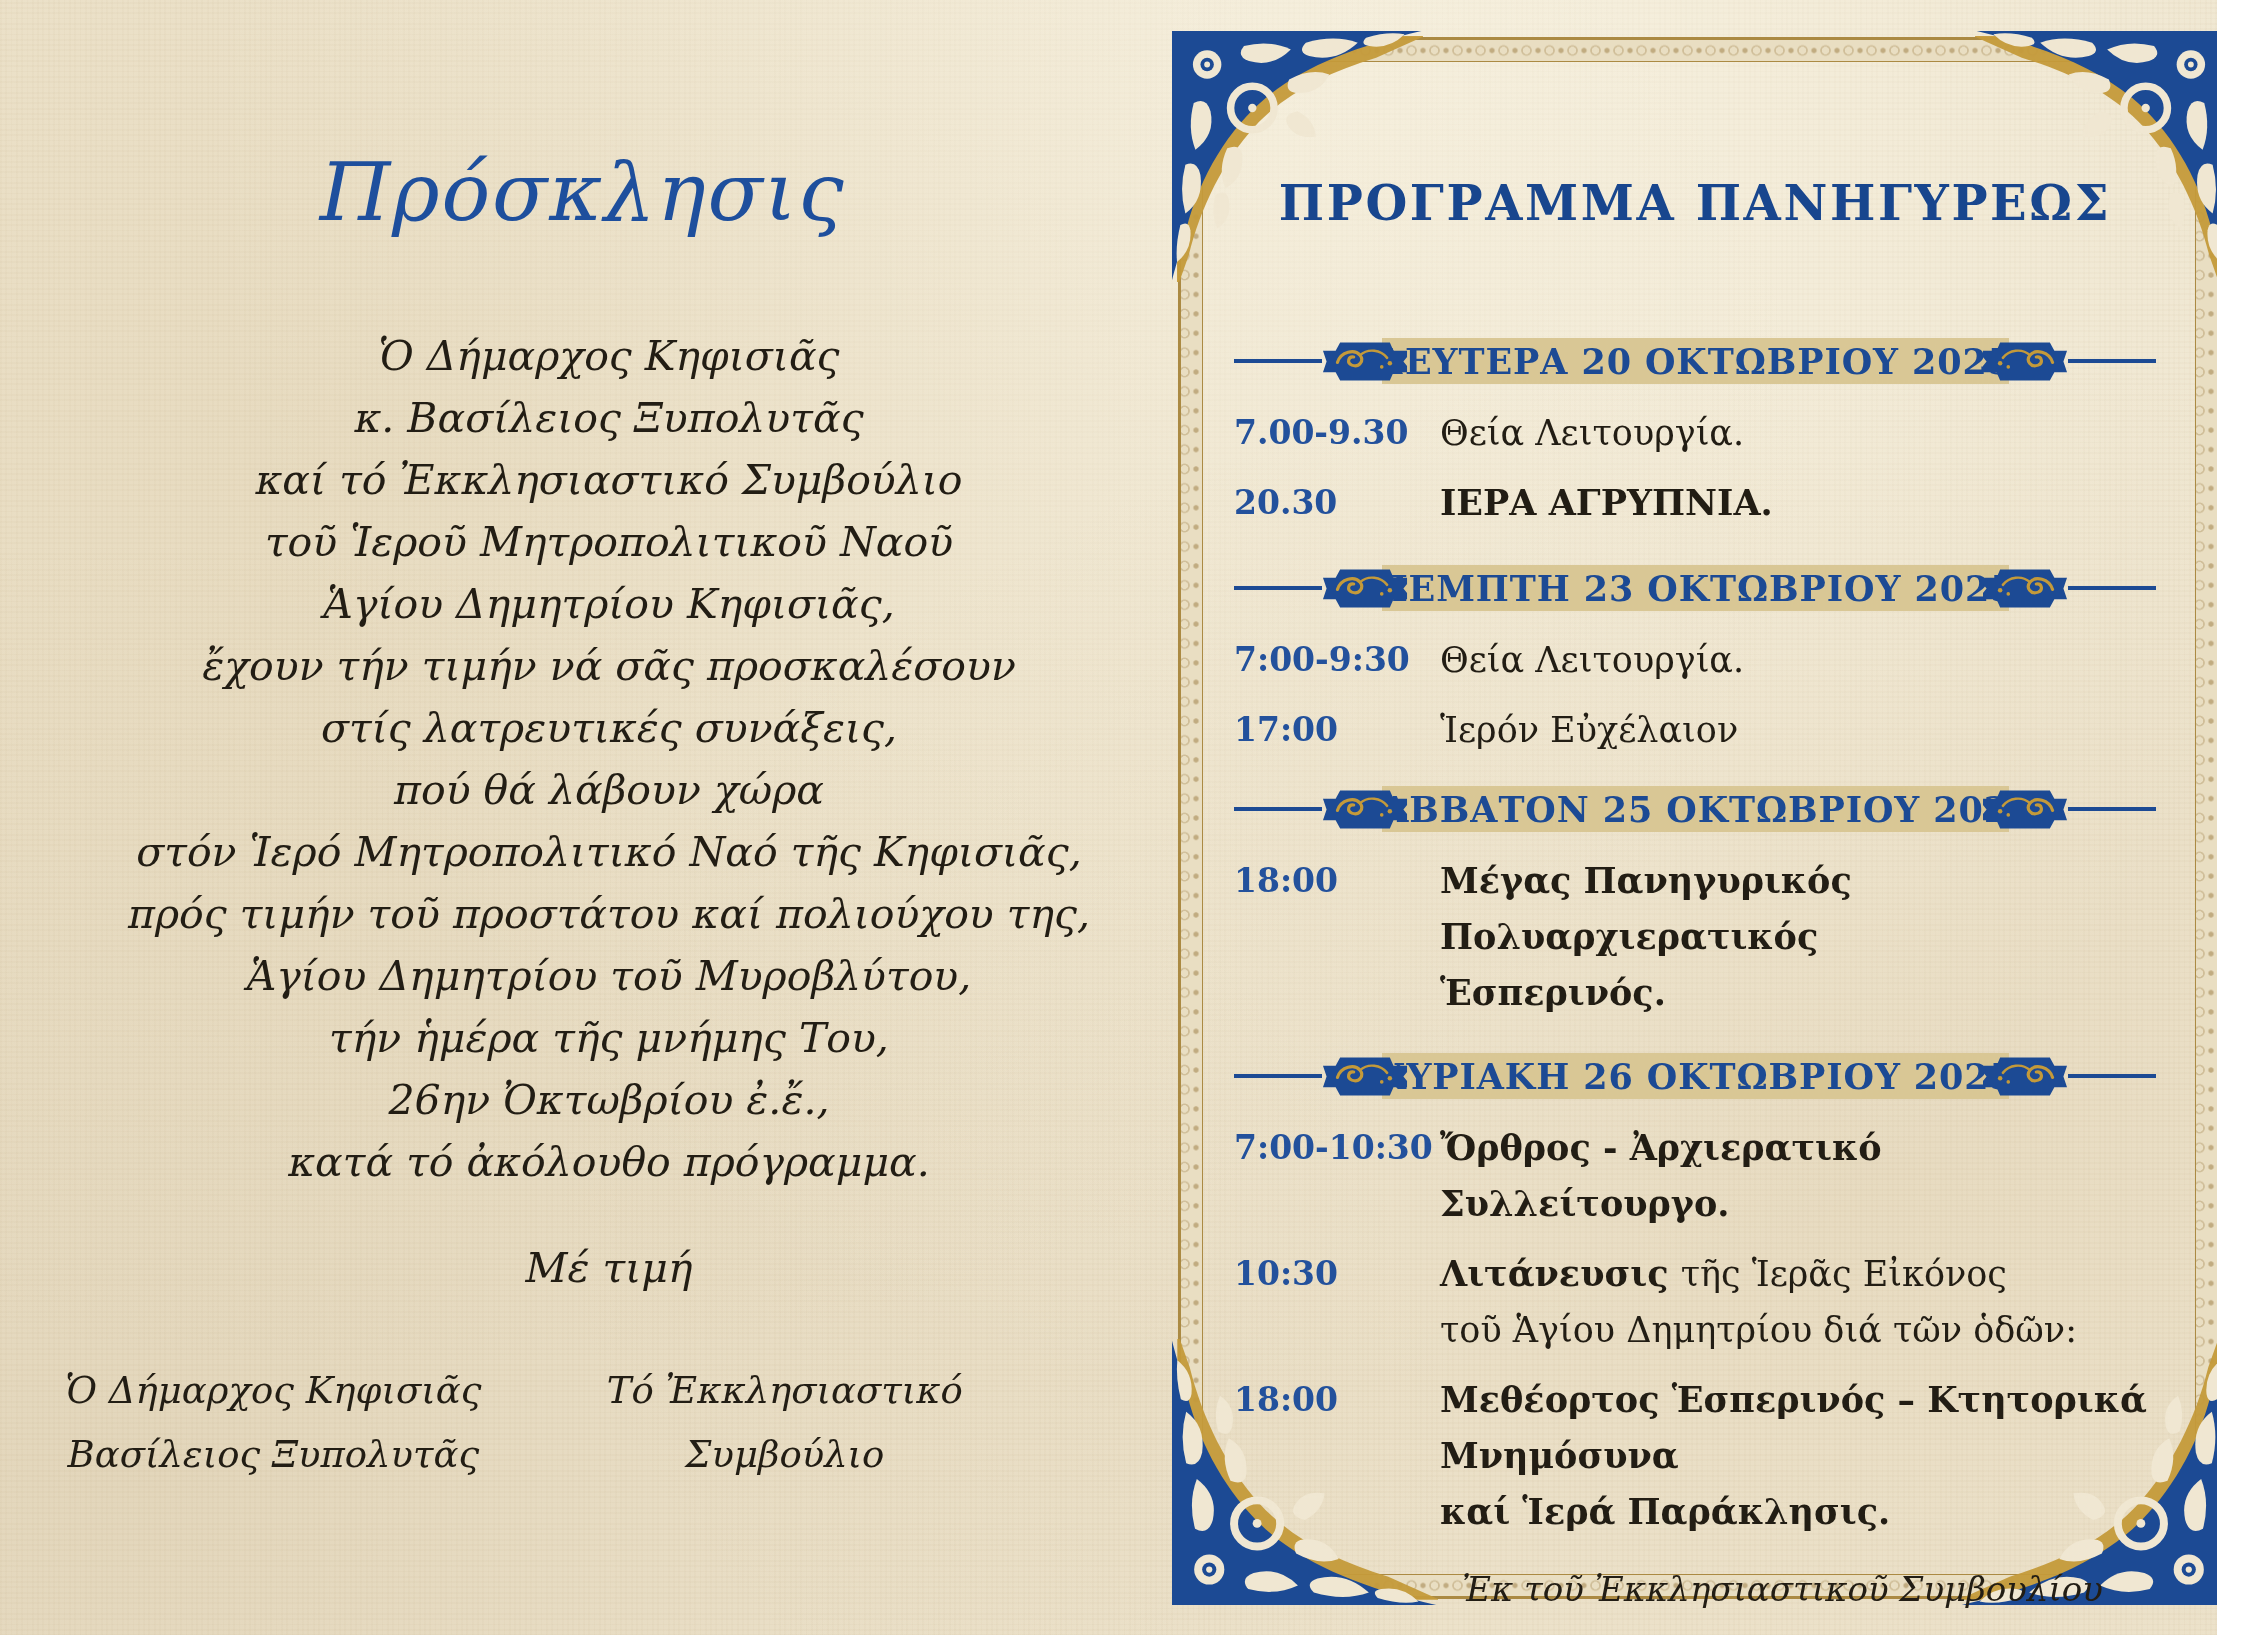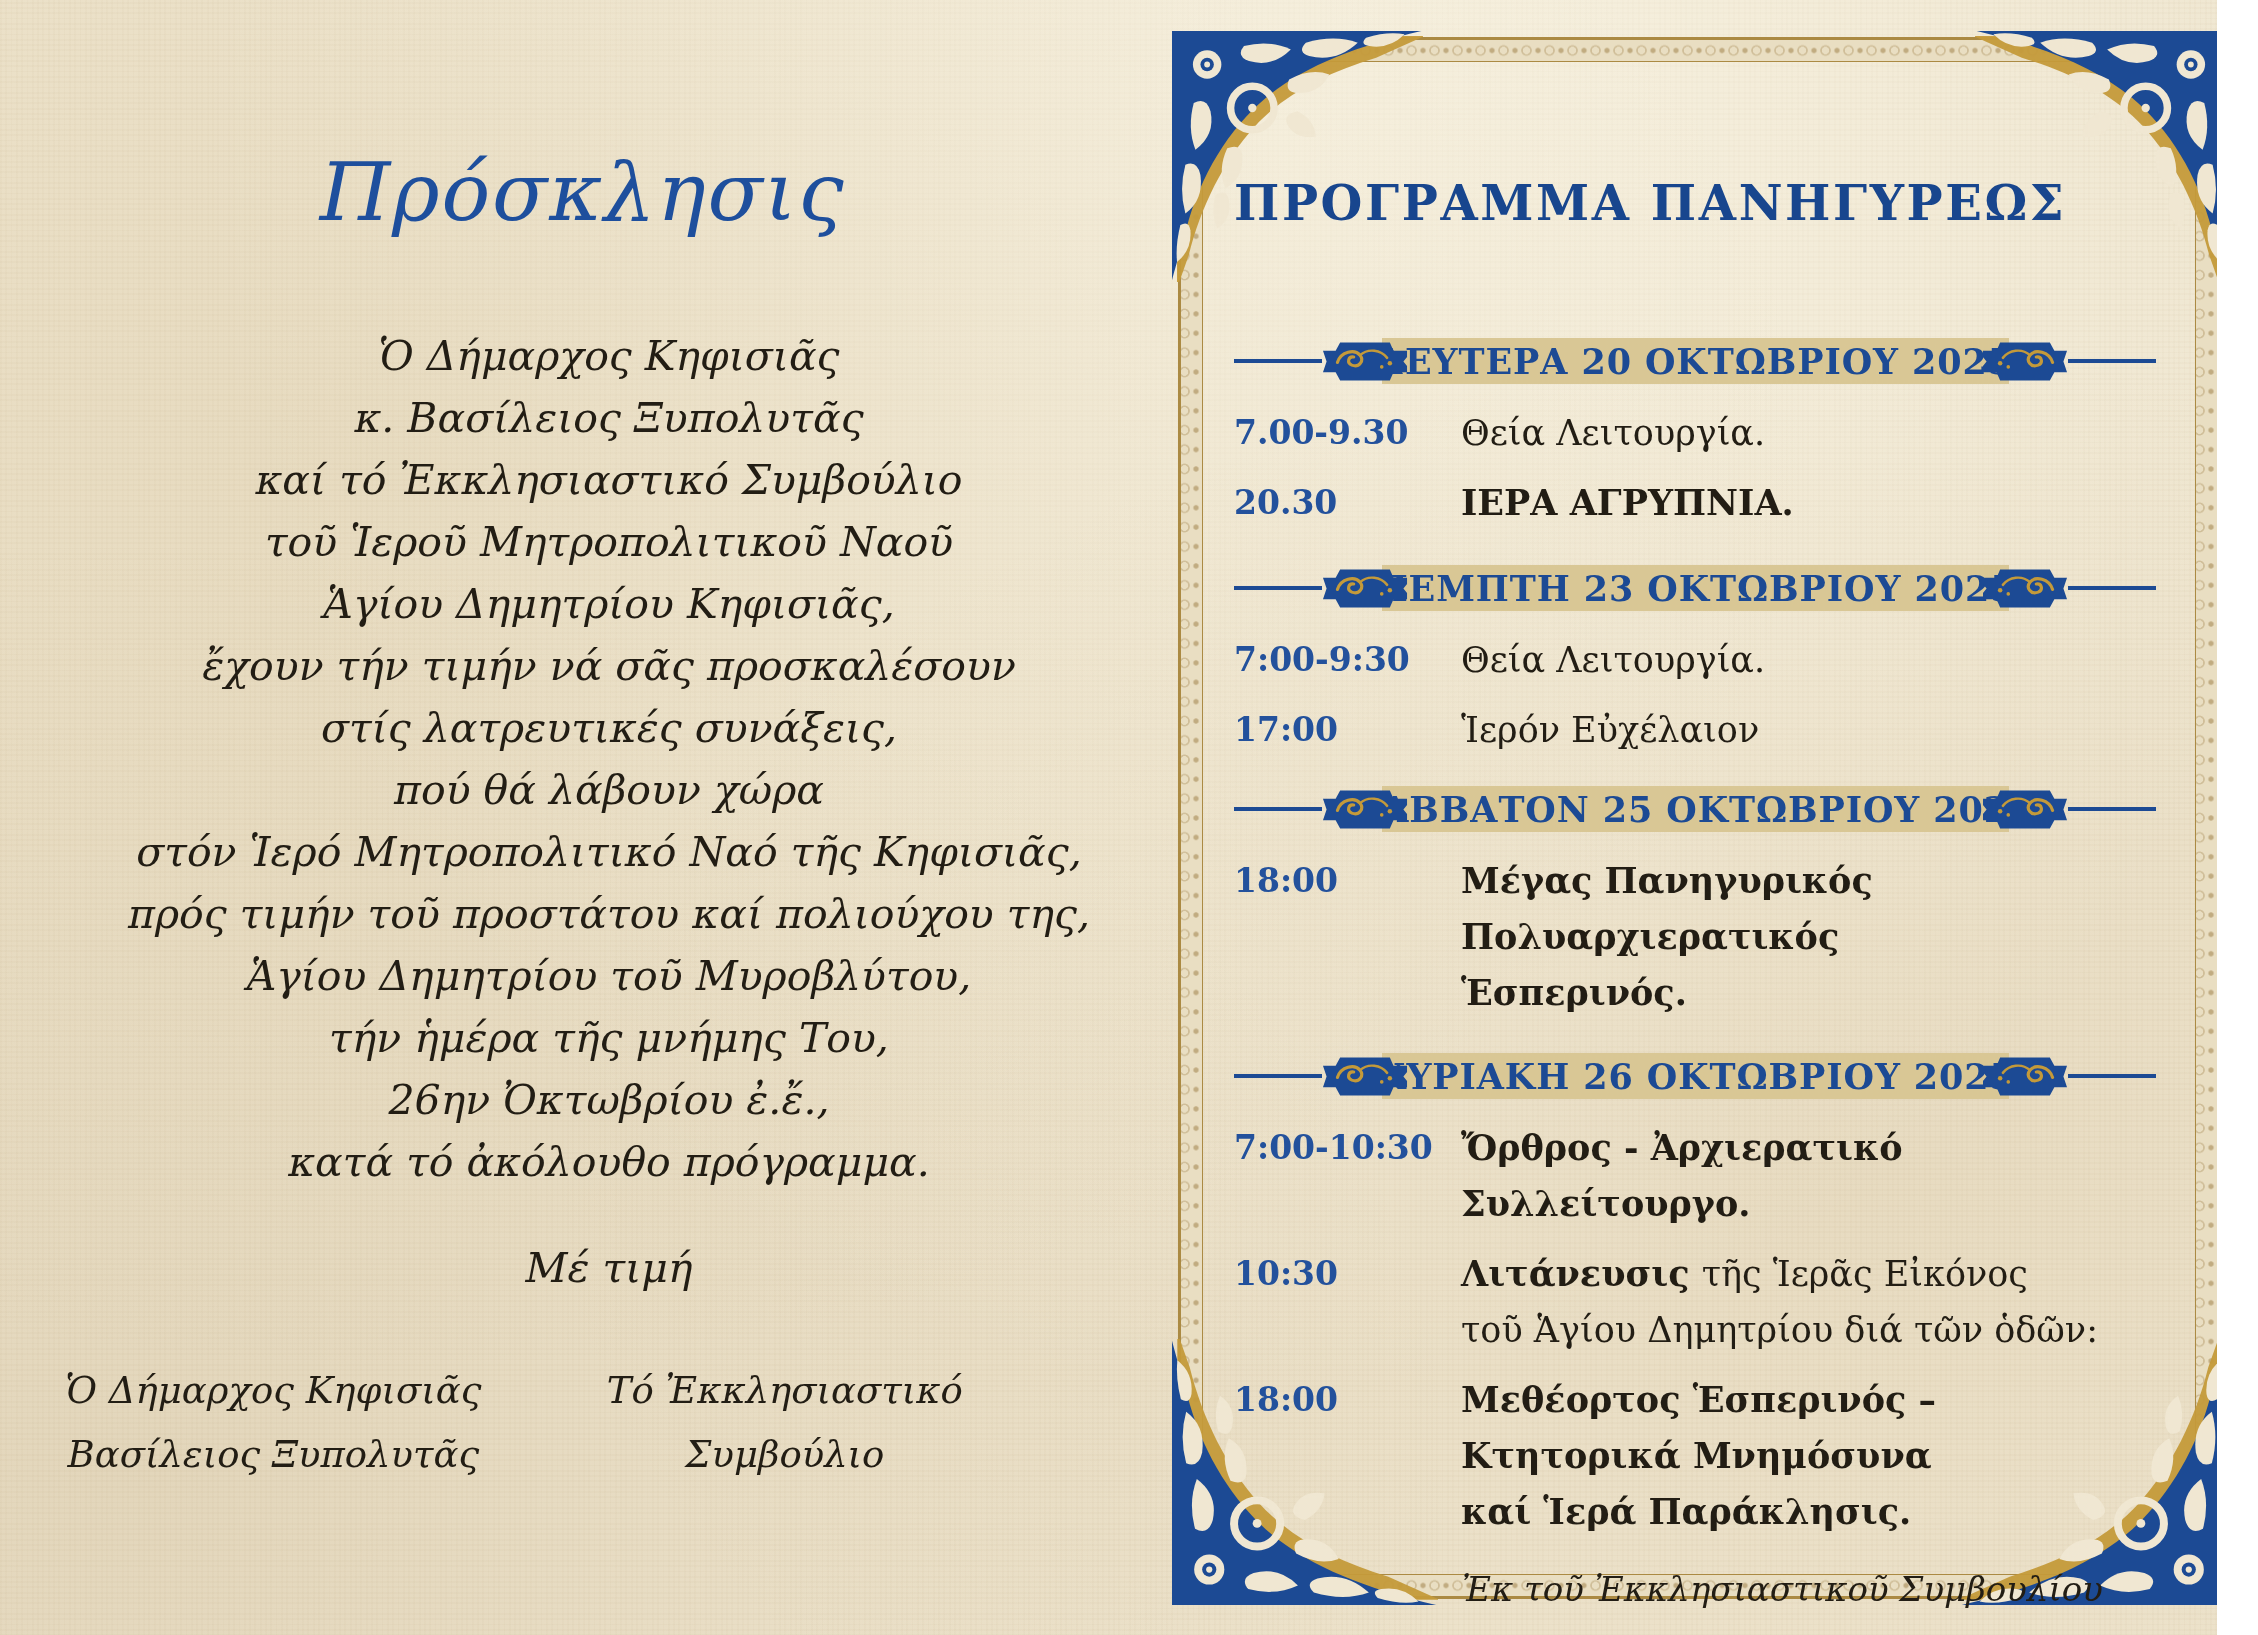--- a/index.html
+++ b/index.html
@@ -43,32 +43,32 @@
   .fs.b{left:0;right:0;bottom:0;height:25px;border-bottom:3.5px solid var(--goldline);border-top:1.8px solid var(--goldline);}
   .fs.l{top:25px;bottom:25px;left:0;width:25px;border-left:3.5px solid var(--goldline);border-right:1.8px solid var(--goldline);}
   .fs.r{top:25px;bottom:25px;right:0;width:25px;border-right:3.5px solid var(--goldline);border-left:1.8px solid var(--goldline);}
   .corner{position:absolute;width:251px;height:251px;}
   .corner.tl{left:-6.2px;top:-6.2px;}
   .corner.tr{right:-6.2px;top:-6.2px;transform:scaleX(-1);}
   .corner.bl{left:-6.2px;bottom:-6.2px;width:266px;height:266px;transform:scaleY(-1);}
   .corner.br{right:-6.2px;bottom:-6.2px;width:266px;height:266px;transform:scale(-1,-1);}
   .content{position:absolute;left:69px;top:0;width:922px;padding-top:164px;}
   .program-title{
-    font-weight:bold;font-size:48px;line-height:79px;
+    text-align:center;font-weight:bold;font-size:48px;line-height:79px;
     letter-spacing:2.6px;color:#18468e;
   }
   .shead{display:flex;align-items:center;height:46px;}
   .hl{height:3.5px;background:var(--blue);flex:1;}
   .bracket{width:86px;height:47px;flex:0 0 auto;position:relative;z-index:2;}
   .bracket.left{margin-right:-26.5px;}
   .bracket.right{margin-left:-26.5px;transform:scaleX(-1);}
   .band{width:627px;height:46px;background:var(--tan);display:flex;align-items:center;justify-content:center;z-index:1;}
   .band-text{font-weight:bold;font-size:35px;letter-spacing:0.9px;color:var(--blue);white-space:nowrap;}
   .psec .entries{margin-top:21px;}
-  .entry{display:flex;margin-bottom:14px;gap:21px;}
+  .entry{display:flex;margin-bottom:14px;}
   .time{flex:0 0 206px;font-weight:bold;font-size:33px;line-height:56px;color:#23519c;}
   .desc{flex:1;font-size:35px;line-height:56px;color:var(--ink);}
   .desc .b{font-weight:bold;}
   .psec{margin-top:34px;}
   .psec:first-of-type{margin-top:95px;}
   .psec:nth-of-type(2){margin-top:34px;}
   .psec:nth-of-type(3){margin-top:28px;}
   .psec:nth-of-type(4){margin-top:32px;}
   .program-footer{margin-top:21px;text-align:right;padding-right:53px;
     font-style:italic;font-size:34px;line-height:56px;color:var(--ink);}

